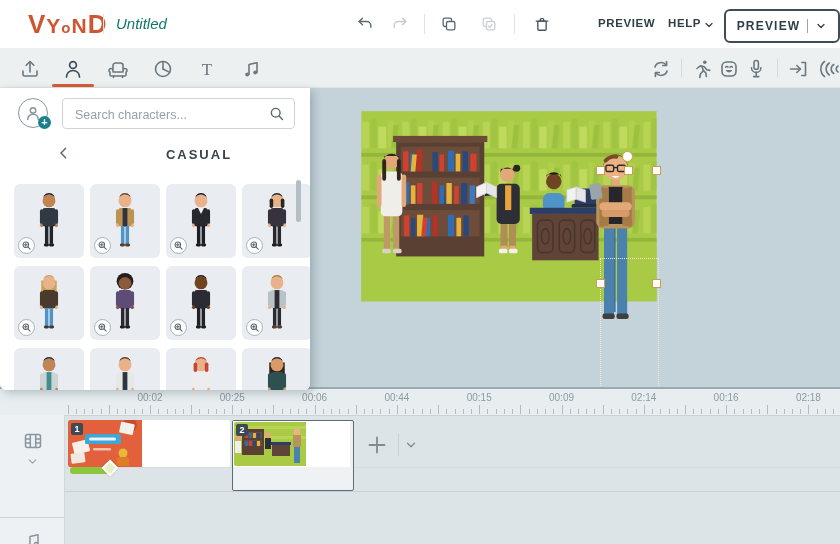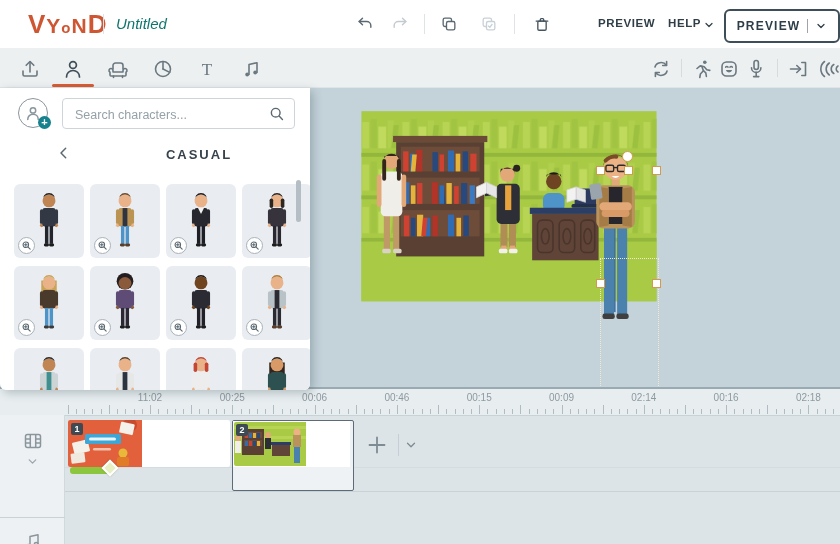--- a/index.html
+++ b/index.html
@@ -642,24 +642,24 @@
             <circle cx="20" cy="10" r="5.4" fill="#d89a66"></circle>
             <path d="M14.6 10 a5.4 5.4 0 0 1 10.8 0 l-1.2-4.6 a5.4 5.4 0 0 0-8.4 0 Z" fill="#33251d"></path>
           </svg>
         </div>
       </div>
     <div class="scrollbar"></div>
   </div>
 
   <div class="tl">
     <div class="ruler" id="ruler">
-        <div class="ruler-label" style="left: 150px;">11:02</div>
+        <div class="ruler-label" style="left: 150px;">00:02</div>
         <div class="ruler-label" style="left: 232.3px;">00:25</div>
         <div class="ruler-label" style="left: 314.6px;">00:06</div>
-        <div class="ruler-label" style="left: 396.9px;">00:46</div>
+        <div class="ruler-label" style="left: 396.9px;">00:44</div>
         <div class="ruler-label" style="left: 479.2px;">00:15</div>
         <div class="ruler-label" style="left: 561.5px;">00:09</div>
         <div class="ruler-label" style="left: 643.8px;">02:14</div>
         <div class="ruler-label" style="left: 726.1px;">00:16</div>
         <div class="ruler-label" style="left: 808.4px;">02:18</div>
         <div class="tick" style="left: 67.7px; height: 9px;"></div>
         <div class="tick" style="left: 75.9px; height: 5px;"></div>
         <div class="tick" style="left: 84.2px; height: 5px;"></div>
         <div class="tick" style="left: 92.4px; height: 5px;"></div>
         <div class="tick" style="left: 100.6px; height: 5px;"></div>

